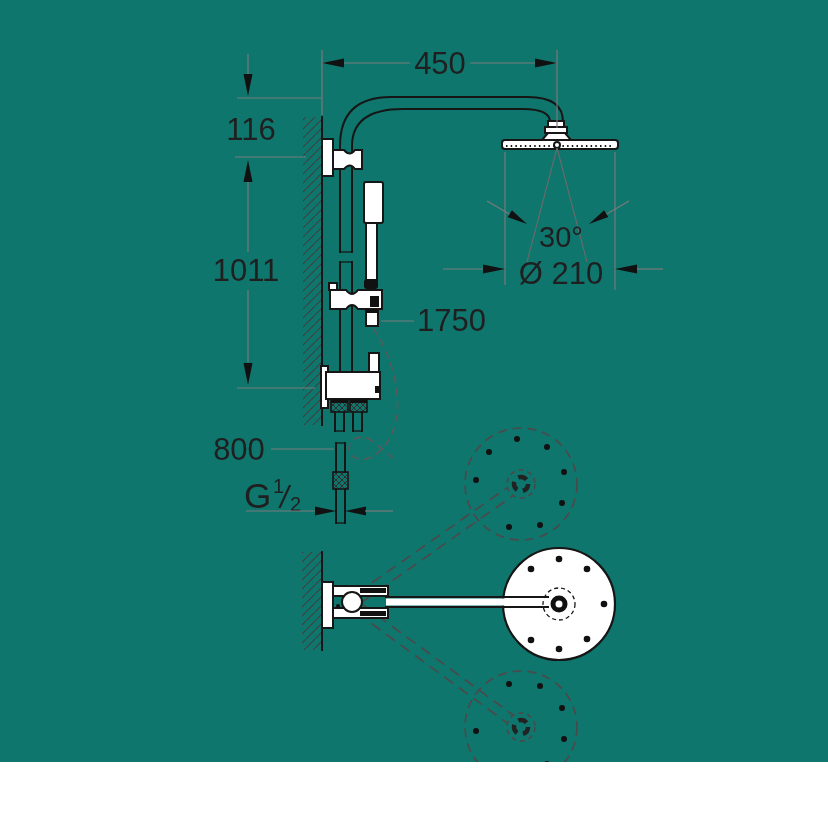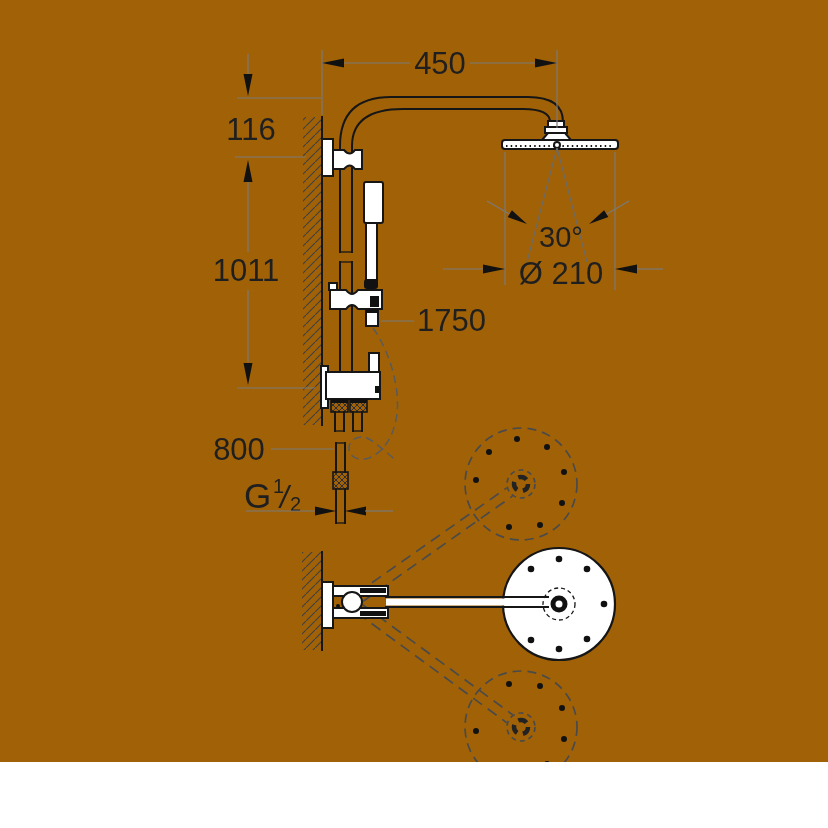--- a/index.html
+++ b/index.html
@@ -1,16 +1,16 @@
 <!DOCTYPE html>
 <html><head>
 <meta charset="utf-8">
 <style>
   html,body{margin:0;padding:0;background:#ffffff;}
-  .stage{position:relative;width:828px;height:762px;background:#a16207;overflow:hidden;}
+  .stage{position:relative;width:828px;height:762px;background:#0f766e;overflow:hidden;}
   svg{display:block;}
   
   .ln   {stroke:#161616;stroke-width:2;fill:none;stroke-linecap:square;}
   .lnf  {stroke:#161616;stroke-width:2;fill:#ffffff;}
   .thin {stroke:#161616;stroke-width:1.3;fill:none;}
   .dark {fill:#111111;stroke:none;}
   
   .dim  {stroke:#7a7a7a;stroke-width:1.2;fill:none;}
   .cone {stroke:#6a6a6a;stroke-width:1.1;fill:none;}
   .arr  {fill:#111111;stroke:none;}

